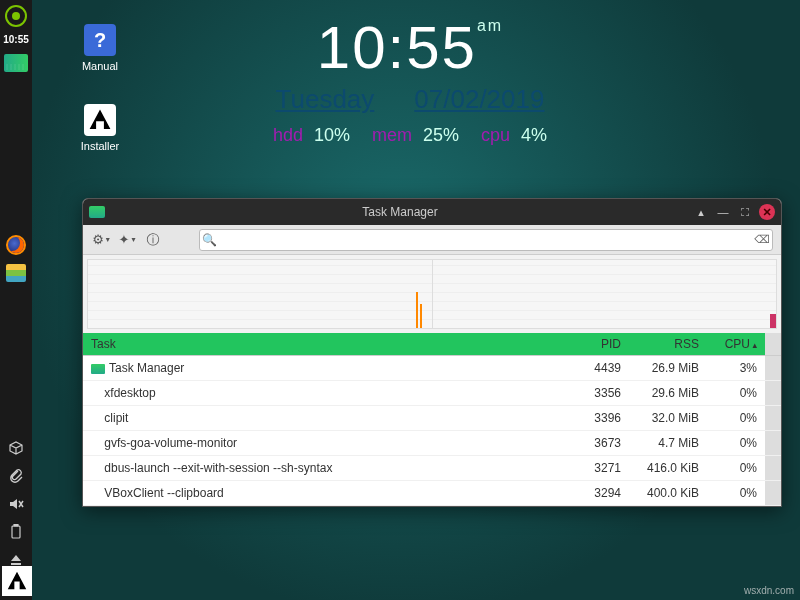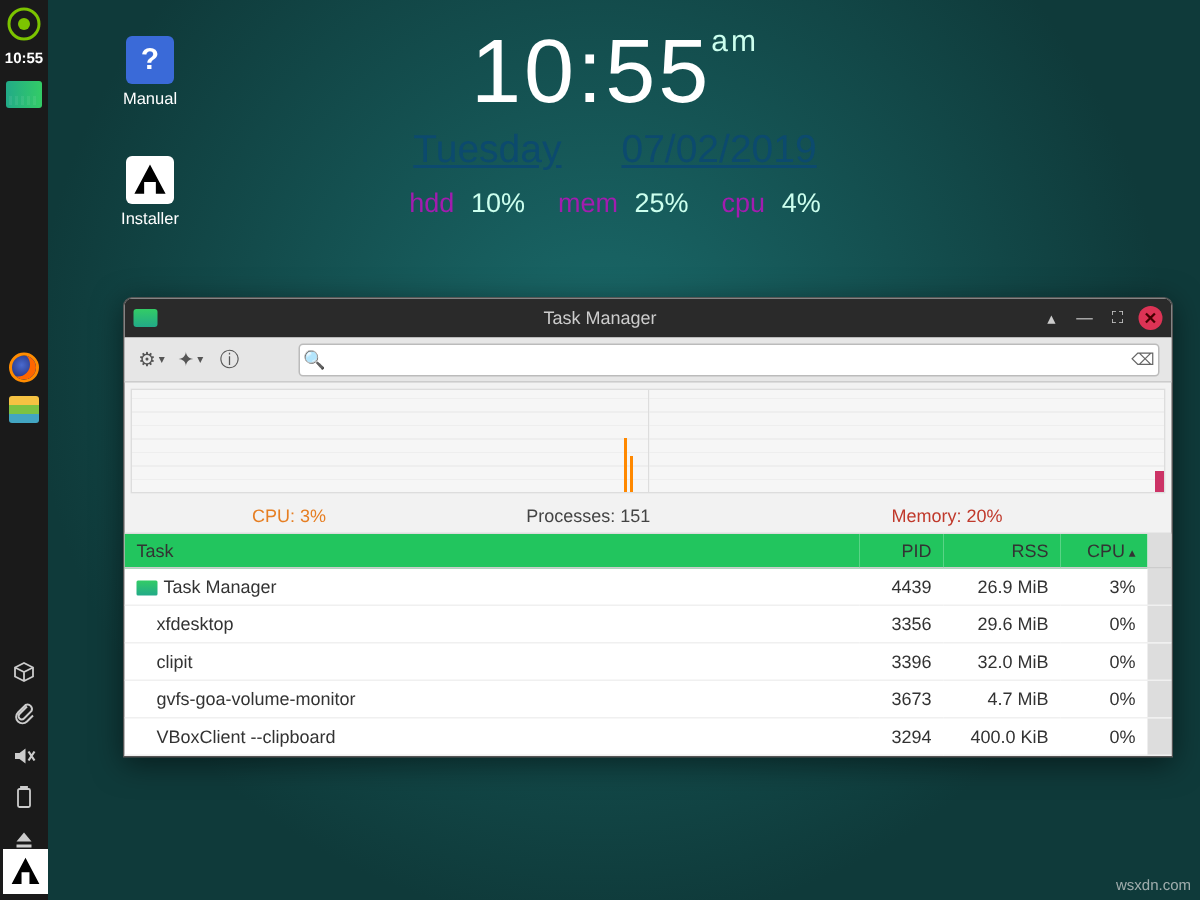--- a/index.html
+++ b/index.html
@@ -22,21 +22,21 @@
 
 .desktop-icon { position:absolute; width:60px; text-align:center; color:#fff; font-size:11px; cursor:pointer; }
 .desktop-icon .ic { width:32px; height:32px; margin:0 auto 4px; display:flex; align-items:center; justify-content:center; border-radius:4px; }
 .manual-ic { background:#3a6ad8; color:#fff; font-size:20px; font-weight:bold; }
 .installer-ic { background:#fff; position:relative; }
 .installer-ic::after { content:""; position:absolute; inset:3px; background:#000; clip-path: polygon(50% 10%, 90% 85%, 65% 85%, 65% 55%, 35% 55%, 35% 85%, 10% 85%); }
 
 
 #conky { position:absolute; left:210px; top:18px; color:#fff; text-align:center; width:400px; font-weight:300; }
 #conky .time { font-size:60px; letter-spacing:2px; line-height:1; }
-#conky .ampm { font-size:20px; vertical-align:top; color:#cfe; }
+#conky .ampm { font-size:16px; vertical-align:top; color:#cfe; }
 #conky .dateline { font-size:26px; color:#0c4a6e; margin-top:6px;text-decoration:underline; }
 #conky .dateline span:last-child { margin-left:40px; }
 #conky .stats { font-size:18px; color:#cfe; margin-top:10px; word-spacing:6px; }
 #conky .stats .lbl { color:#a21caf; }
 
 
 #win { position:absolute; left:82px; top:198px; width:700px; background:#f2f2f2; border:1px solid #555; border-radius:6px 6px 0 0; box-shadow:0 4px 20px rgba(0,0,0,0.5); overflow:hidden; }
 #titlebar { height:26px; background:#2a2a2a; color:#ccc; display:flex; align-items:center; font-size:12px; padding:0 6px; }
 #titlebar .ticon { width:16px; height:12px; background:linear-gradient(#3c6,#2a8); margin-right:8px; border-radius:2px; }
 #titlebar .ttl { flex:1; text-align:center; }
@@ -169,25 +169,20 @@
     </div>
   </div>
   <div id="graphs">
     <div class="g">
         <div class="cpu-spike"></div>
       </div>
     <div class="g">
         <div class="mem-bar"></div>
       </div>
   </div>
-  <div id="statline">
-    <div class="c cpu">CPU: 3%</div>
-    <div class="c proc">Processes: 151</div>
-    <div class="c mem" style="flex:1.4">Memory: 20%</div>
-  </div>
   <table>
     <thead>
         <tr>
       <th>Task</th>
       <th class="r" style="width:56px">PID</th>
       <th class="r" style="width:78px">RSS</th>
       <th class="r sort" style="width:58px">CPU</th>
       <th class="scrollcol"></th>
     </tr>
       </thead>
@@ -214,20 +209,27 @@
           <td class="scrollcol"></td>
         </tr>
         <tr>
           <td>&nbsp;&nbsp;&nbsp;&nbsp;gvfs-goa-volume-monitor</td>
           <td class="r">3673</td>
           <td class="r">4.7 MiB</td>
           <td class="r">0%</td>
           <td class="scrollcol"></td>
         </tr>
         <tr>
+          <td>&nbsp;&nbsp;&nbsp;&nbsp;dbus-launch --exit-with-session --sh-syntax</td>
+          <td class="r">3271</td>
+          <td class="r">416.0 KiB</td>
+          <td class="r">0%</td>
+          <td class="scrollcol"></td>
+        </tr>
+        <tr>
           <td>&nbsp;&nbsp;&nbsp;&nbsp;VBoxClient --clipboard</td>
           <td class="r">3294</td>
           <td class="r">400.0 KiB</td>
           <td class="r">0%</td>
           <td class="scrollcol"></td>
         </tr>
       </tbody>
   </table>
 </div>
 

